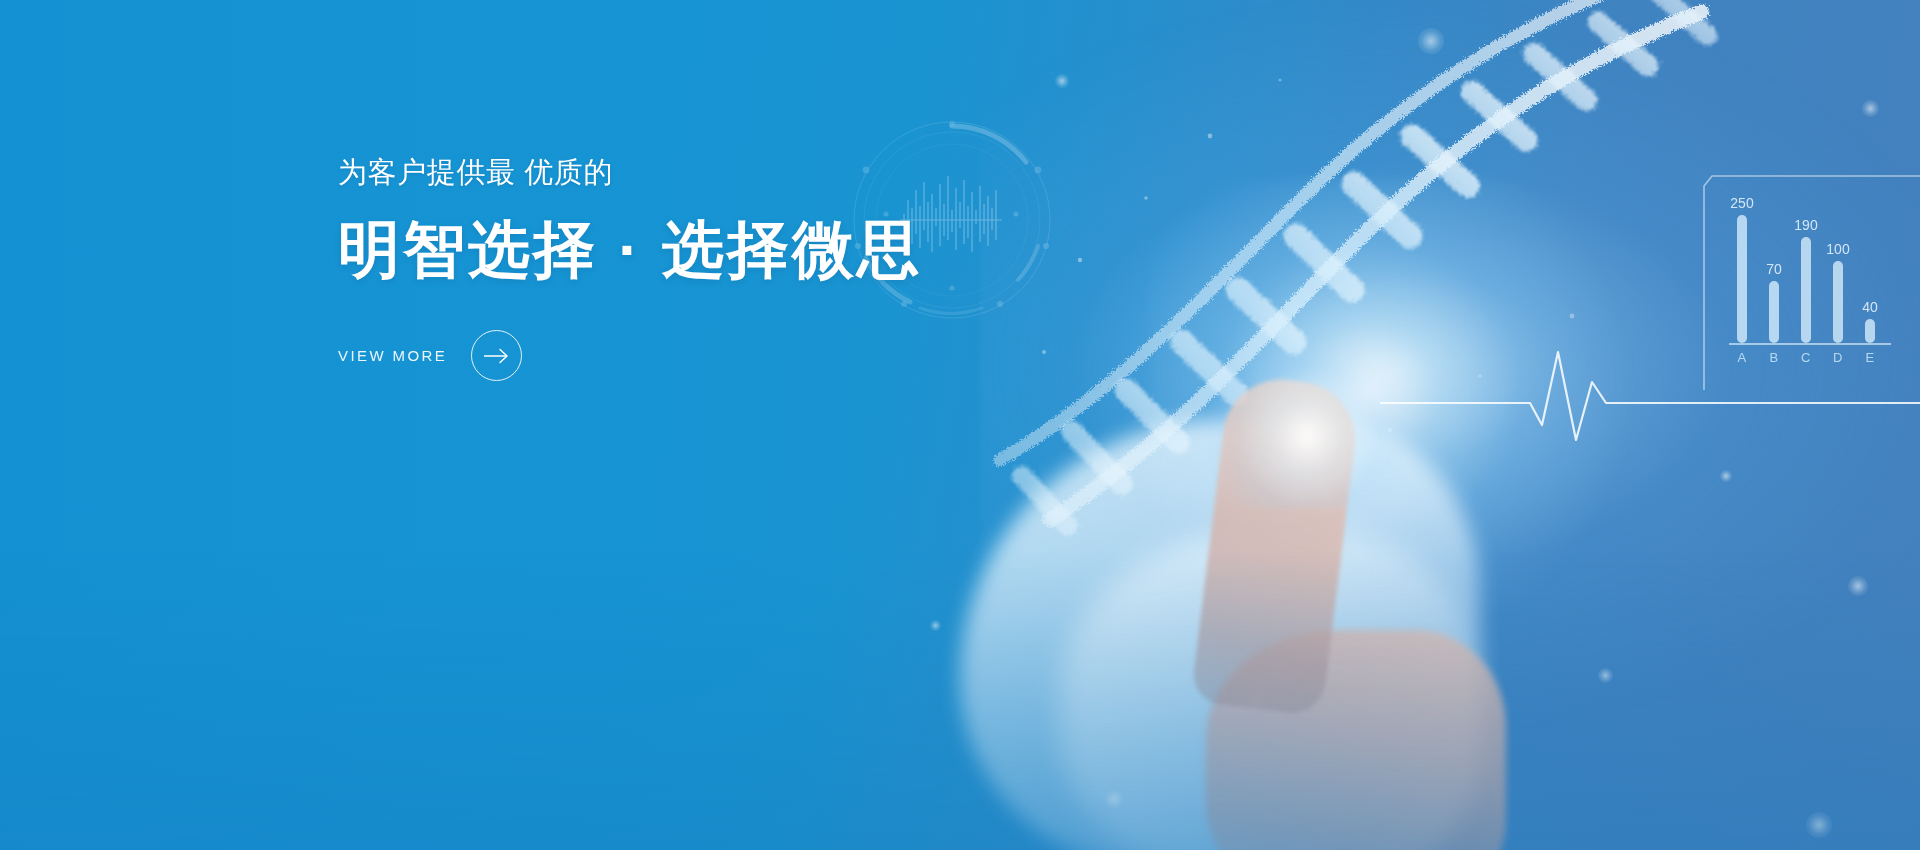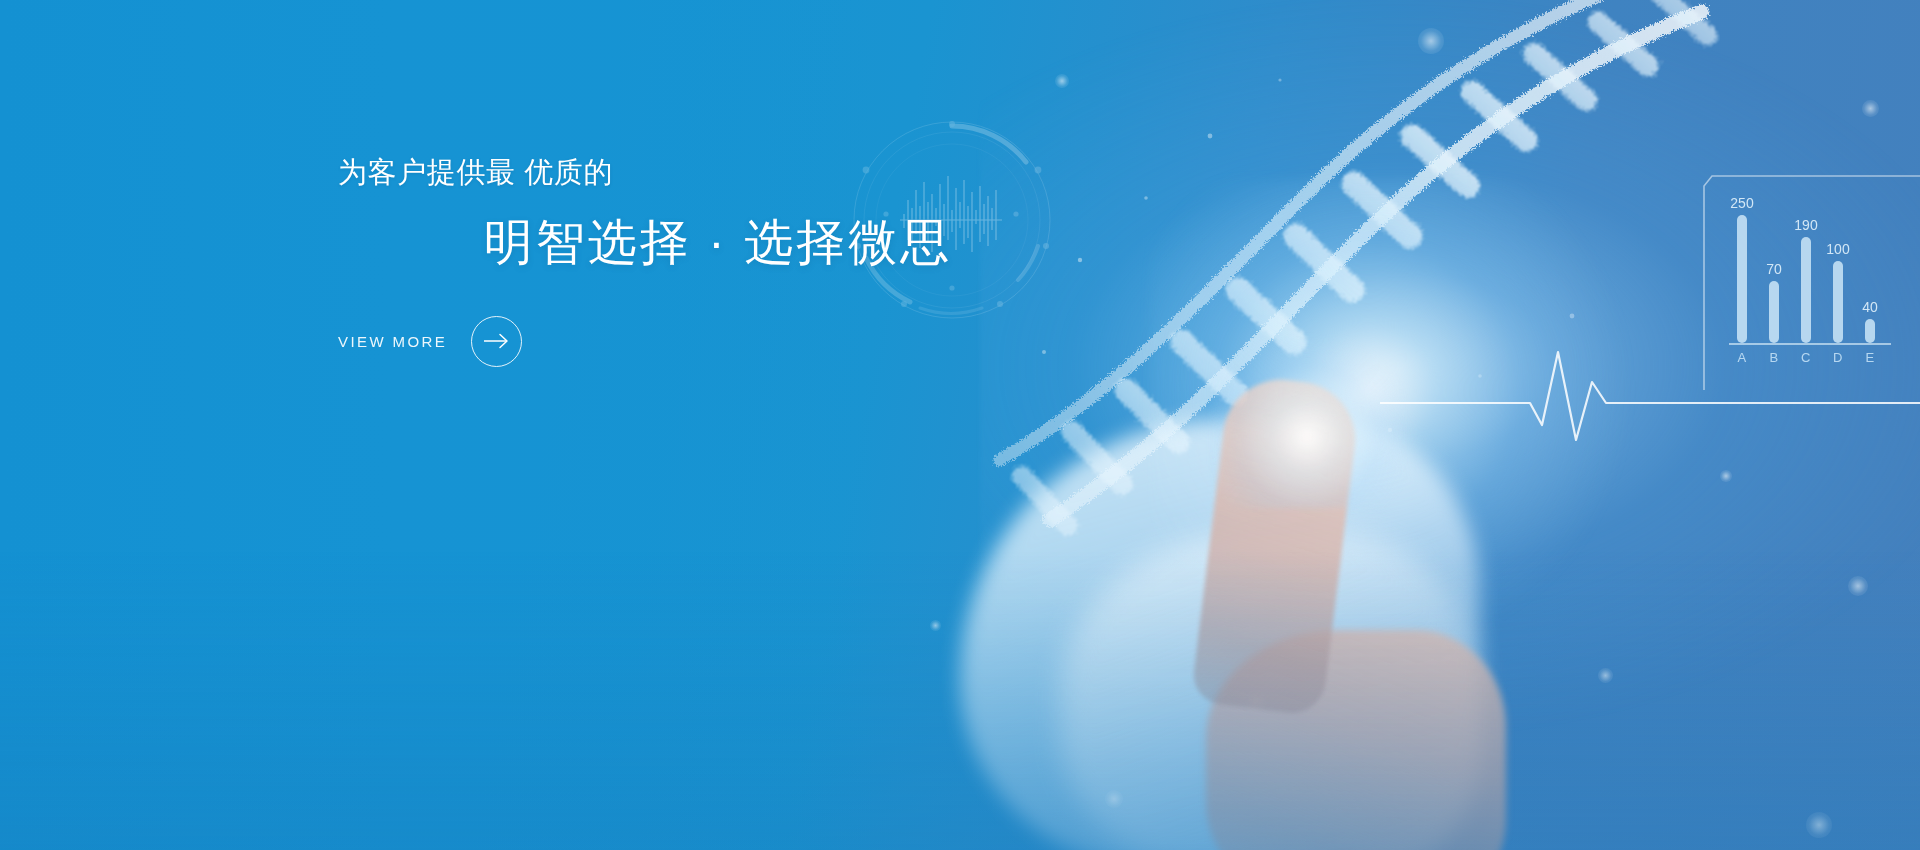--- a/index.html
+++ b/index.html
@@ -125,24 +125,23 @@
   
   .content { position:absolute; left:338px; top:150px; width:760px; z-index:20; }
 
   .subtitle {
     color:#ffffff; font-size:29px; line-height:1.52; font-weight:400;
     letter-spacing:.6px; text-shadow:0 1px 3px rgba(10,80,130,.22);
   }
   .subtitle .line { display:block; white-space:pre; }
 
   .headline {
-    margin-top:22px; color:#ffffff; font-size:49px; line-height:1.1;
-    font-weight:400; letter-spacing:3px; white-space:pre;
+    margin-top:22px; color:#ffffff; font-size:62px; line-height:1.1;
+    font-weight:700; letter-spacing:3px; white-space:pre;
     text-shadow:0 2px 6px rgba(10,80,130,.20);
-    text-align:center;
   }
 
   .viewmore {
     margin-top:46px; display:flex; align-items:center; gap:24px;
     width:max-content; cursor:pointer;
   }
   .viewmore-label {
     color:rgba(255,255,255,.92); font-size:15px; letter-spacing:2.4px;
     font-weight:300;
   }

